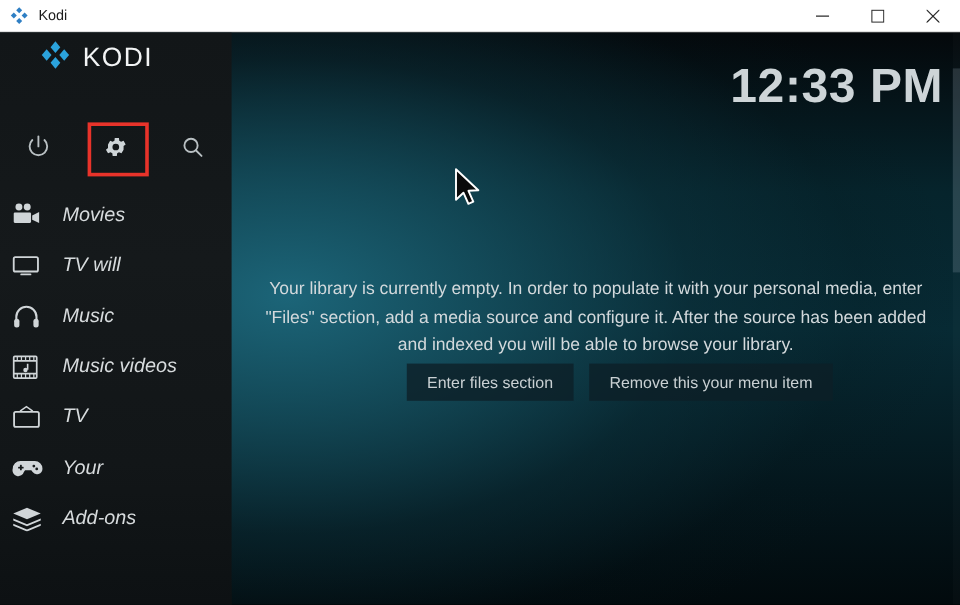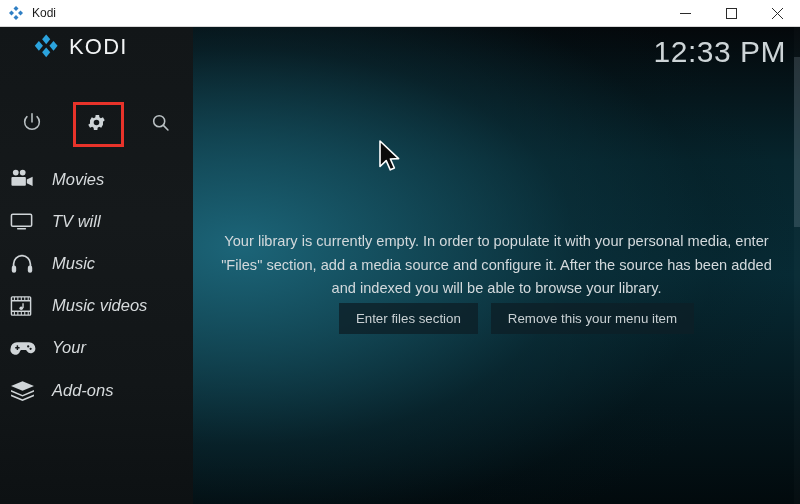--- a/index.html
+++ b/index.html
@@ -103,22 +103,22 @@
   
   .sb-fade {
     position: absolute; left: 0; bottom: 0;
     width: 193px; height: 26px;
     background: linear-gradient(180deg, rgba(18,22,24,0) 0%, rgba(13,17,19,0.92) 100%);
     pointer-events: none; z-index: 6;
   }
 
   
   .clock {
-    position: absolute; top: 8px; right: 14px;
-    font-size: 30px; color: #cdd4d7; font-weight: 400;
+    position: absolute; top: 23px; right: 14px;
+    font-size: 40px; color: #cdd4d7; font-weight: 700;
     letter-spacing: 0.5px;
   }
   .content {
     position: absolute; left: 193px; top: 0;
     width: 607px; height: 477px;
   }
   .empty-msg {
     position: absolute; left: 20px; top: 203px;
     width: 567px;
     text-align: center;
@@ -292,20 +292,29 @@
               <path d="M1.5 5.5 H21.5 M1.5 16.5 H21.5"></path>
               <path d="M4.6 1.5 V5.5 M8.2 1.5 V5.5 M11.8 1.5 V5.5 M15.4 1.5 V5.5 M19 1.5 V5.5" stroke-width="1.1"></path>
               <path d="M4.6 16.5 V20.5 M8.2 16.5 V20.5 M11.8 16.5 V20.5 M15.4 16.5 V20.5 M19 16.5 V20.5" stroke-width="1.1"></path>
               <path d="M13.6 8 V13.2" stroke-width="1.4"></path>
               <circle cx="11.7" cy="13.4" r="1.9" fill="#d0d5d8" stroke="none"></circle>
             </svg>
           </span>
           <span class="mi-label">Music videos</span>
         </div>
 
+        <div class="menu-item">
+          <span class="mi-icon">
+            <svg width="25" height="21" viewBox="0 0 26 21" fill="none" stroke="#d0d5d8" stroke-width="1.6">
+              <path d="M7 5.5 L12.5 1.5 L18 5.5" stroke-width="1.3"></path>
+              <rect x="1.8" y="6" width="21.5" height="13" rx="1.4"></rect>
+            </svg>
+          </span>
+          <span class="mi-label">TV</span>
+        </div>
 
 
         <div class="menu-item">
           <span class="mi-icon">
             <svg width="26" height="18" viewBox="0 0 26 18" fill="#d0d5d8">
               <path d="M7 3.2 h12 a6.4 6.4 0 0 1 6.4 6.4 a4.6 4.6 0 0 1 -8.4 2.6 l-.9-1.3 h-5.2 l-.9 1.3 A4.6 4.6 0 0 1 0.6 9.6 A6.4 6.4 0 0 1 7 3.2 z"></path>
               <g fill="#15191b">
                 <rect x="5.1" y="7.9" width="4.6" height="1.5" rx="0.5"></rect>
                 <rect x="6.65" y="6.35" width="1.5" height="4.6" rx="0.5"></rect>
                 <circle cx="18.2" cy="7.4" r="1.15"></circle>

